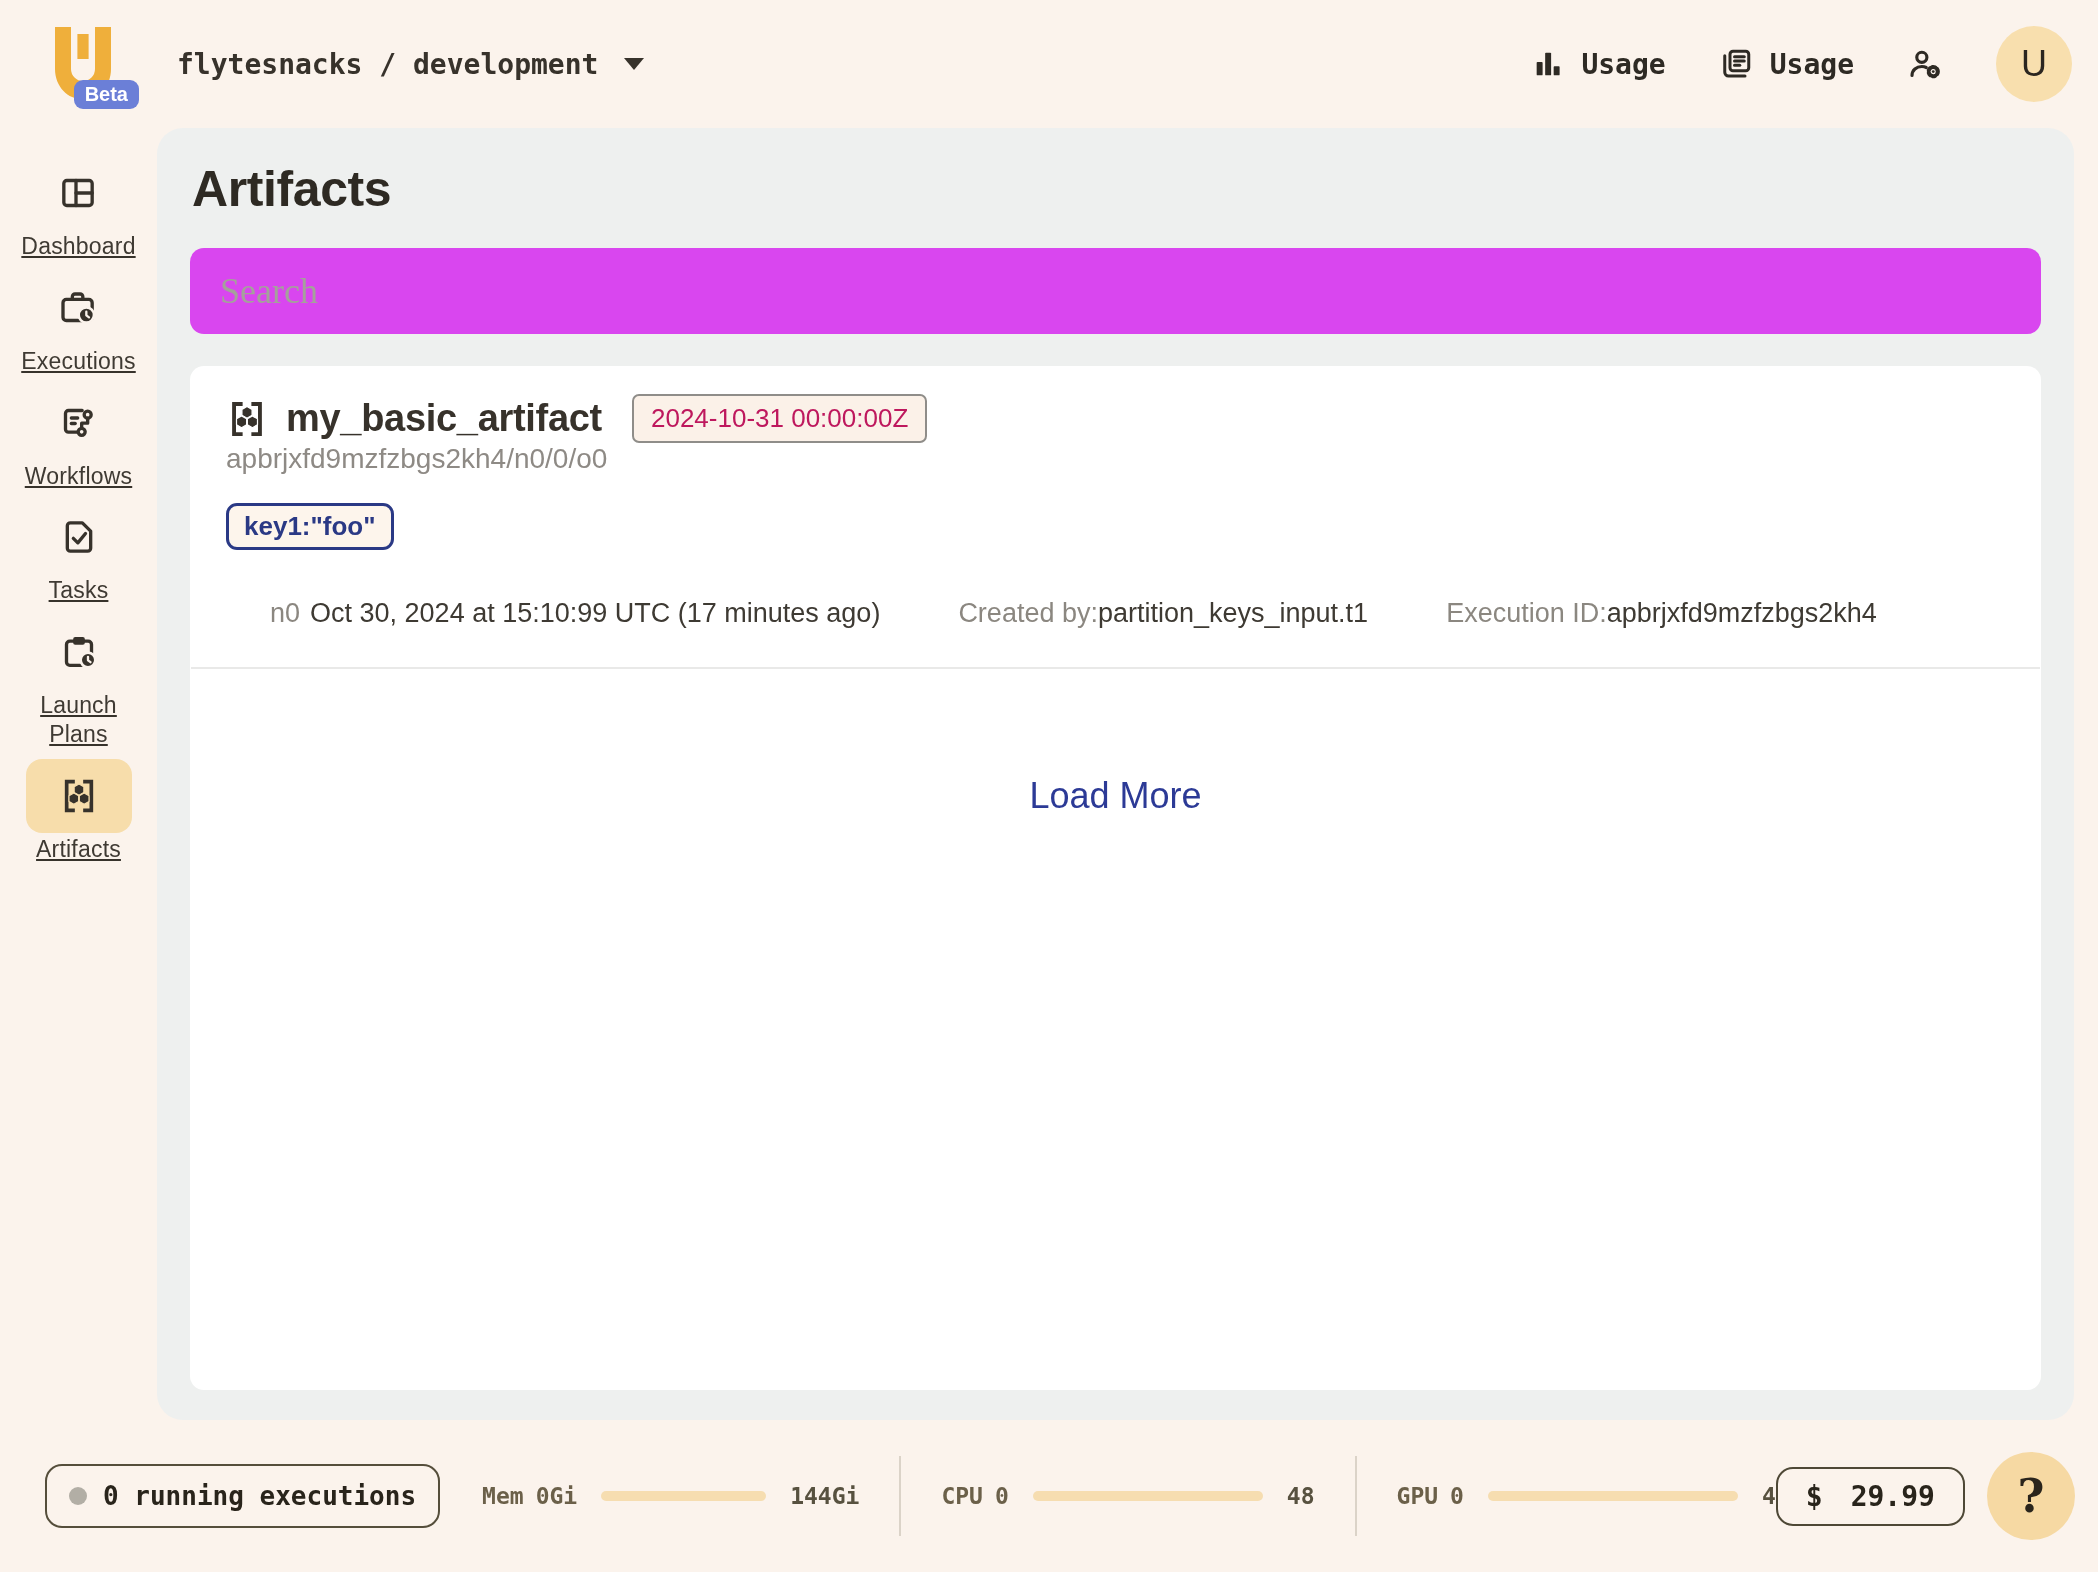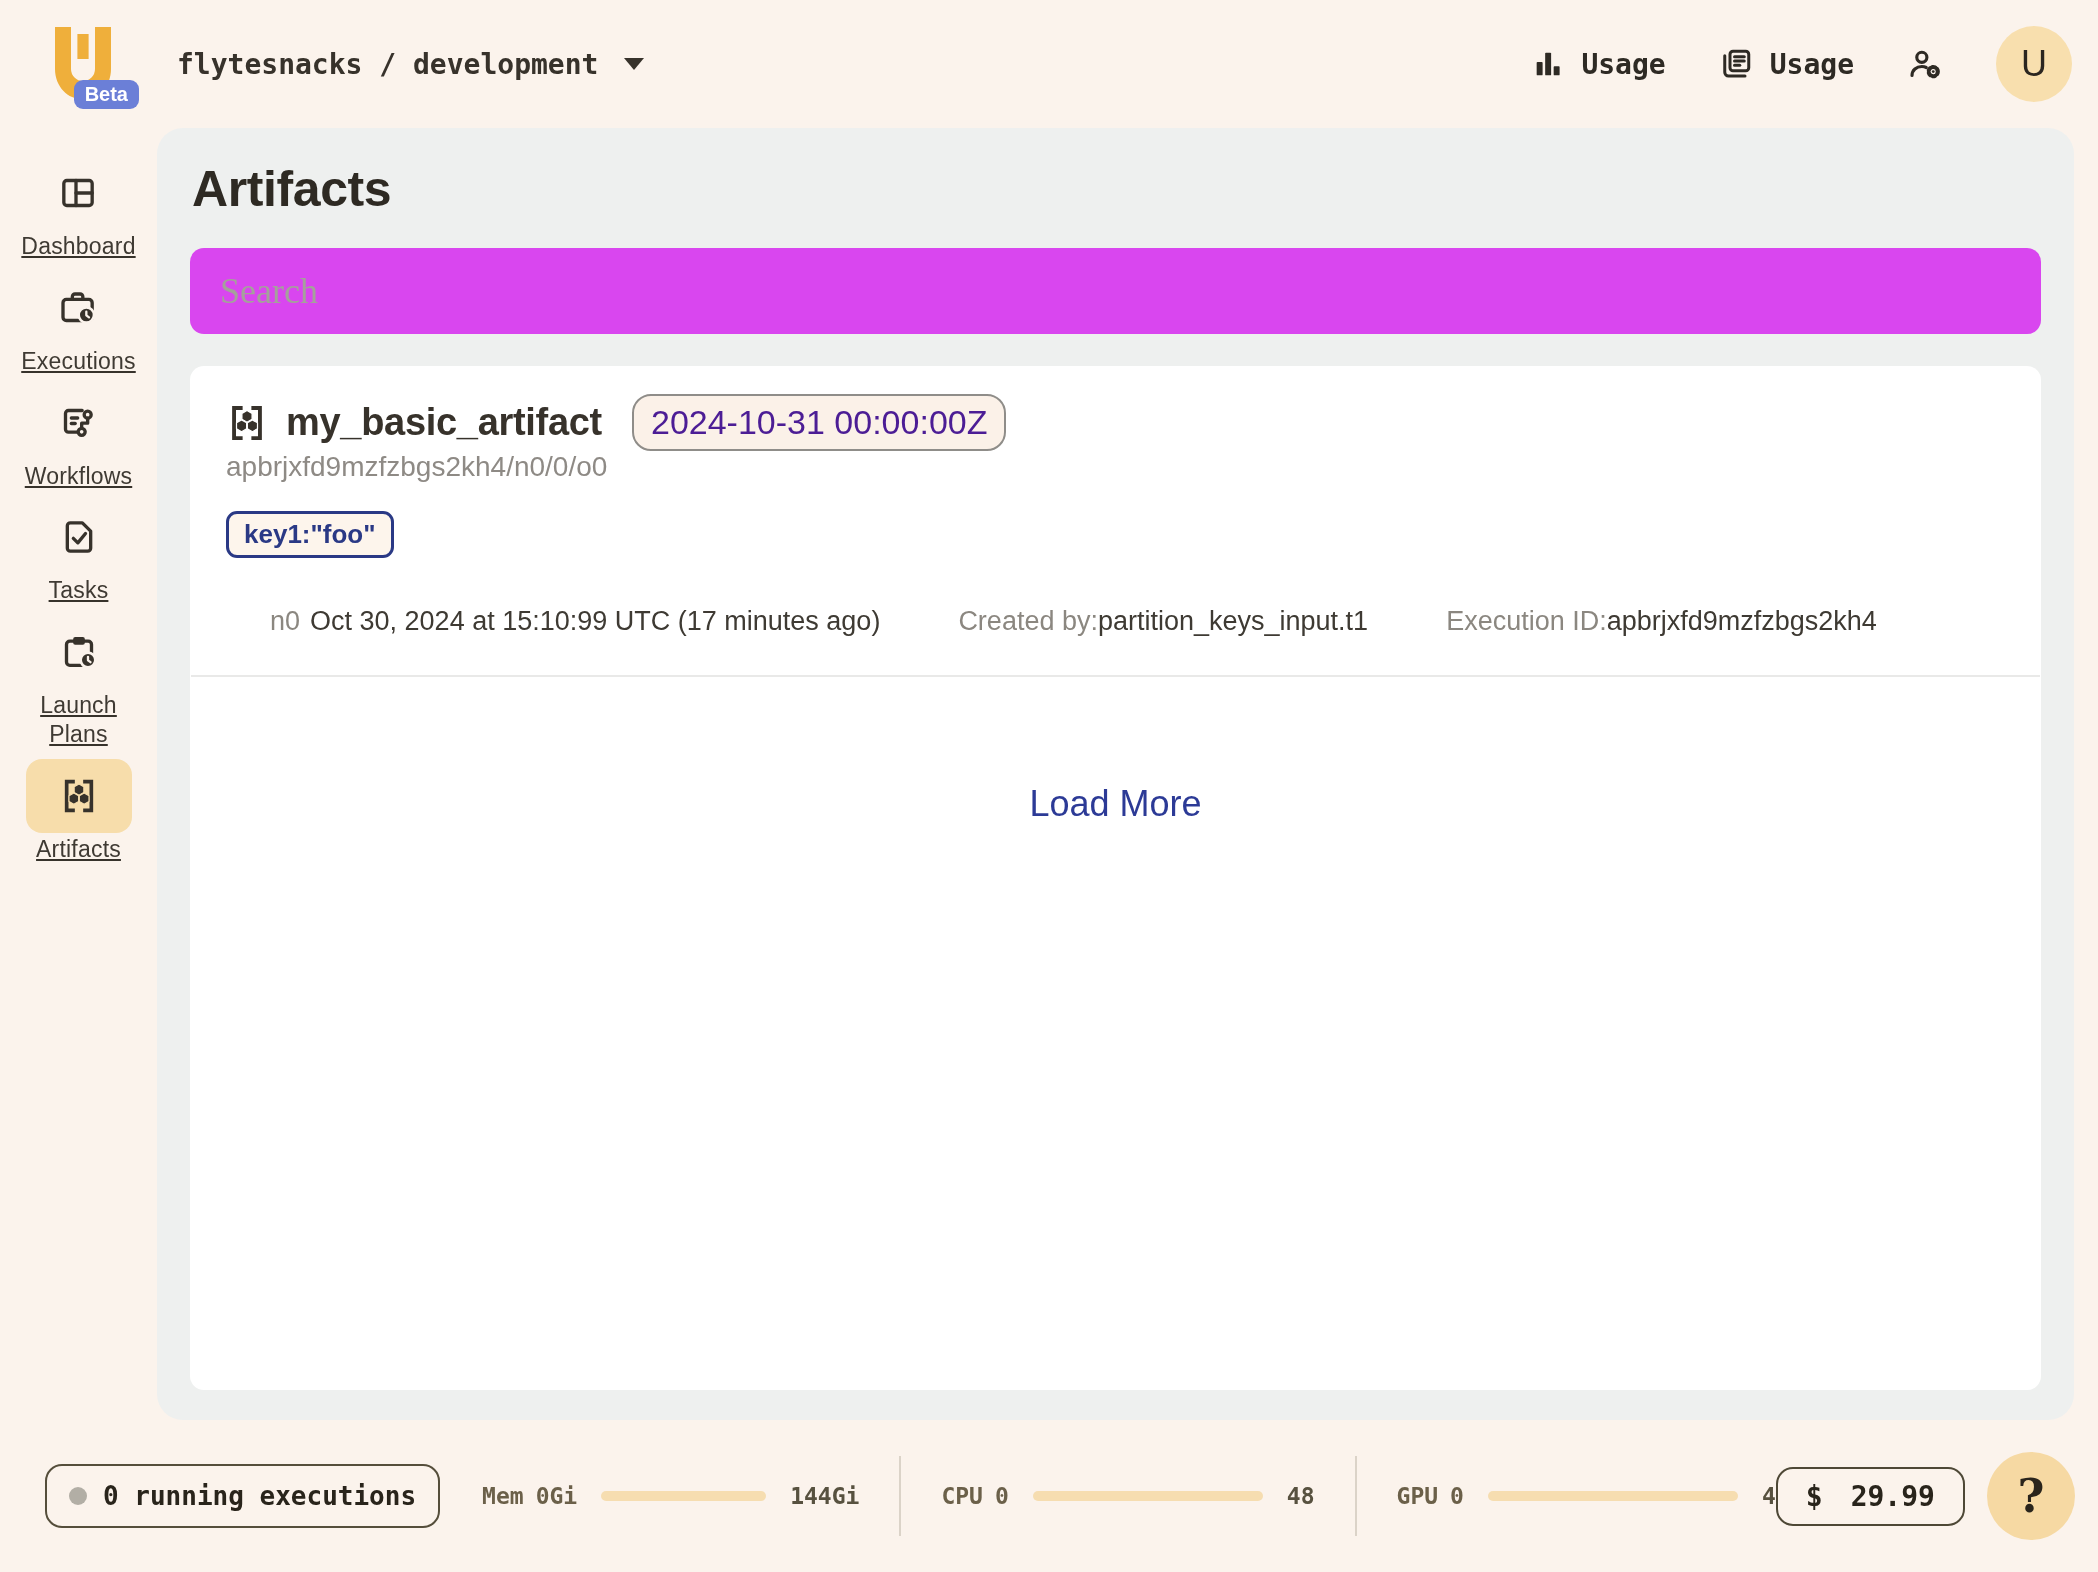--- a/index.html
+++ b/index.html
@@ -101,22 +101,22 @@
   .search-input::placeholder { color: #a5a19b; }
   .card {
     margin-top: 32px; background: #ffffff; border-radius: 14px;
     flex: 1; display: flex; flex-direction: column; overflow: hidden;
   }
   .artifact-row { padding: 28px 36px 38px; cursor: pointer; }
   .title-line { display: flex; align-items: center; gap: 18px; }
   .artifact-name { font-size: 38px; font-weight: 700; color: #37322b; letter-spacing: -0.3px; }
   .ts-badge {
     margin-left: 12px;
-    font-size: 34px; color: #4c1d95;
-    background: #fbf1e8; border: 2px solid #8f8d89; border-radius: 19px;
+    font-size: 26px; color: #be185d;
+    background: #fbf1e8; border: 2px solid #8f8d89; border-radius: 7px;
     padding: 7px 17px;
   }
   .artifact-uri { font-size: 28px; color: #8e8a85; }
   .key-chip {
     display: inline-block; margin-top: 28px;
     font-size: 26px; font-weight: 600; color: #2a3985;
     border: 3px solid #2a3985; border-radius: 11px;
     background: #fdf5ec; padding: 5px 15px;
   }
   .meta-row {

